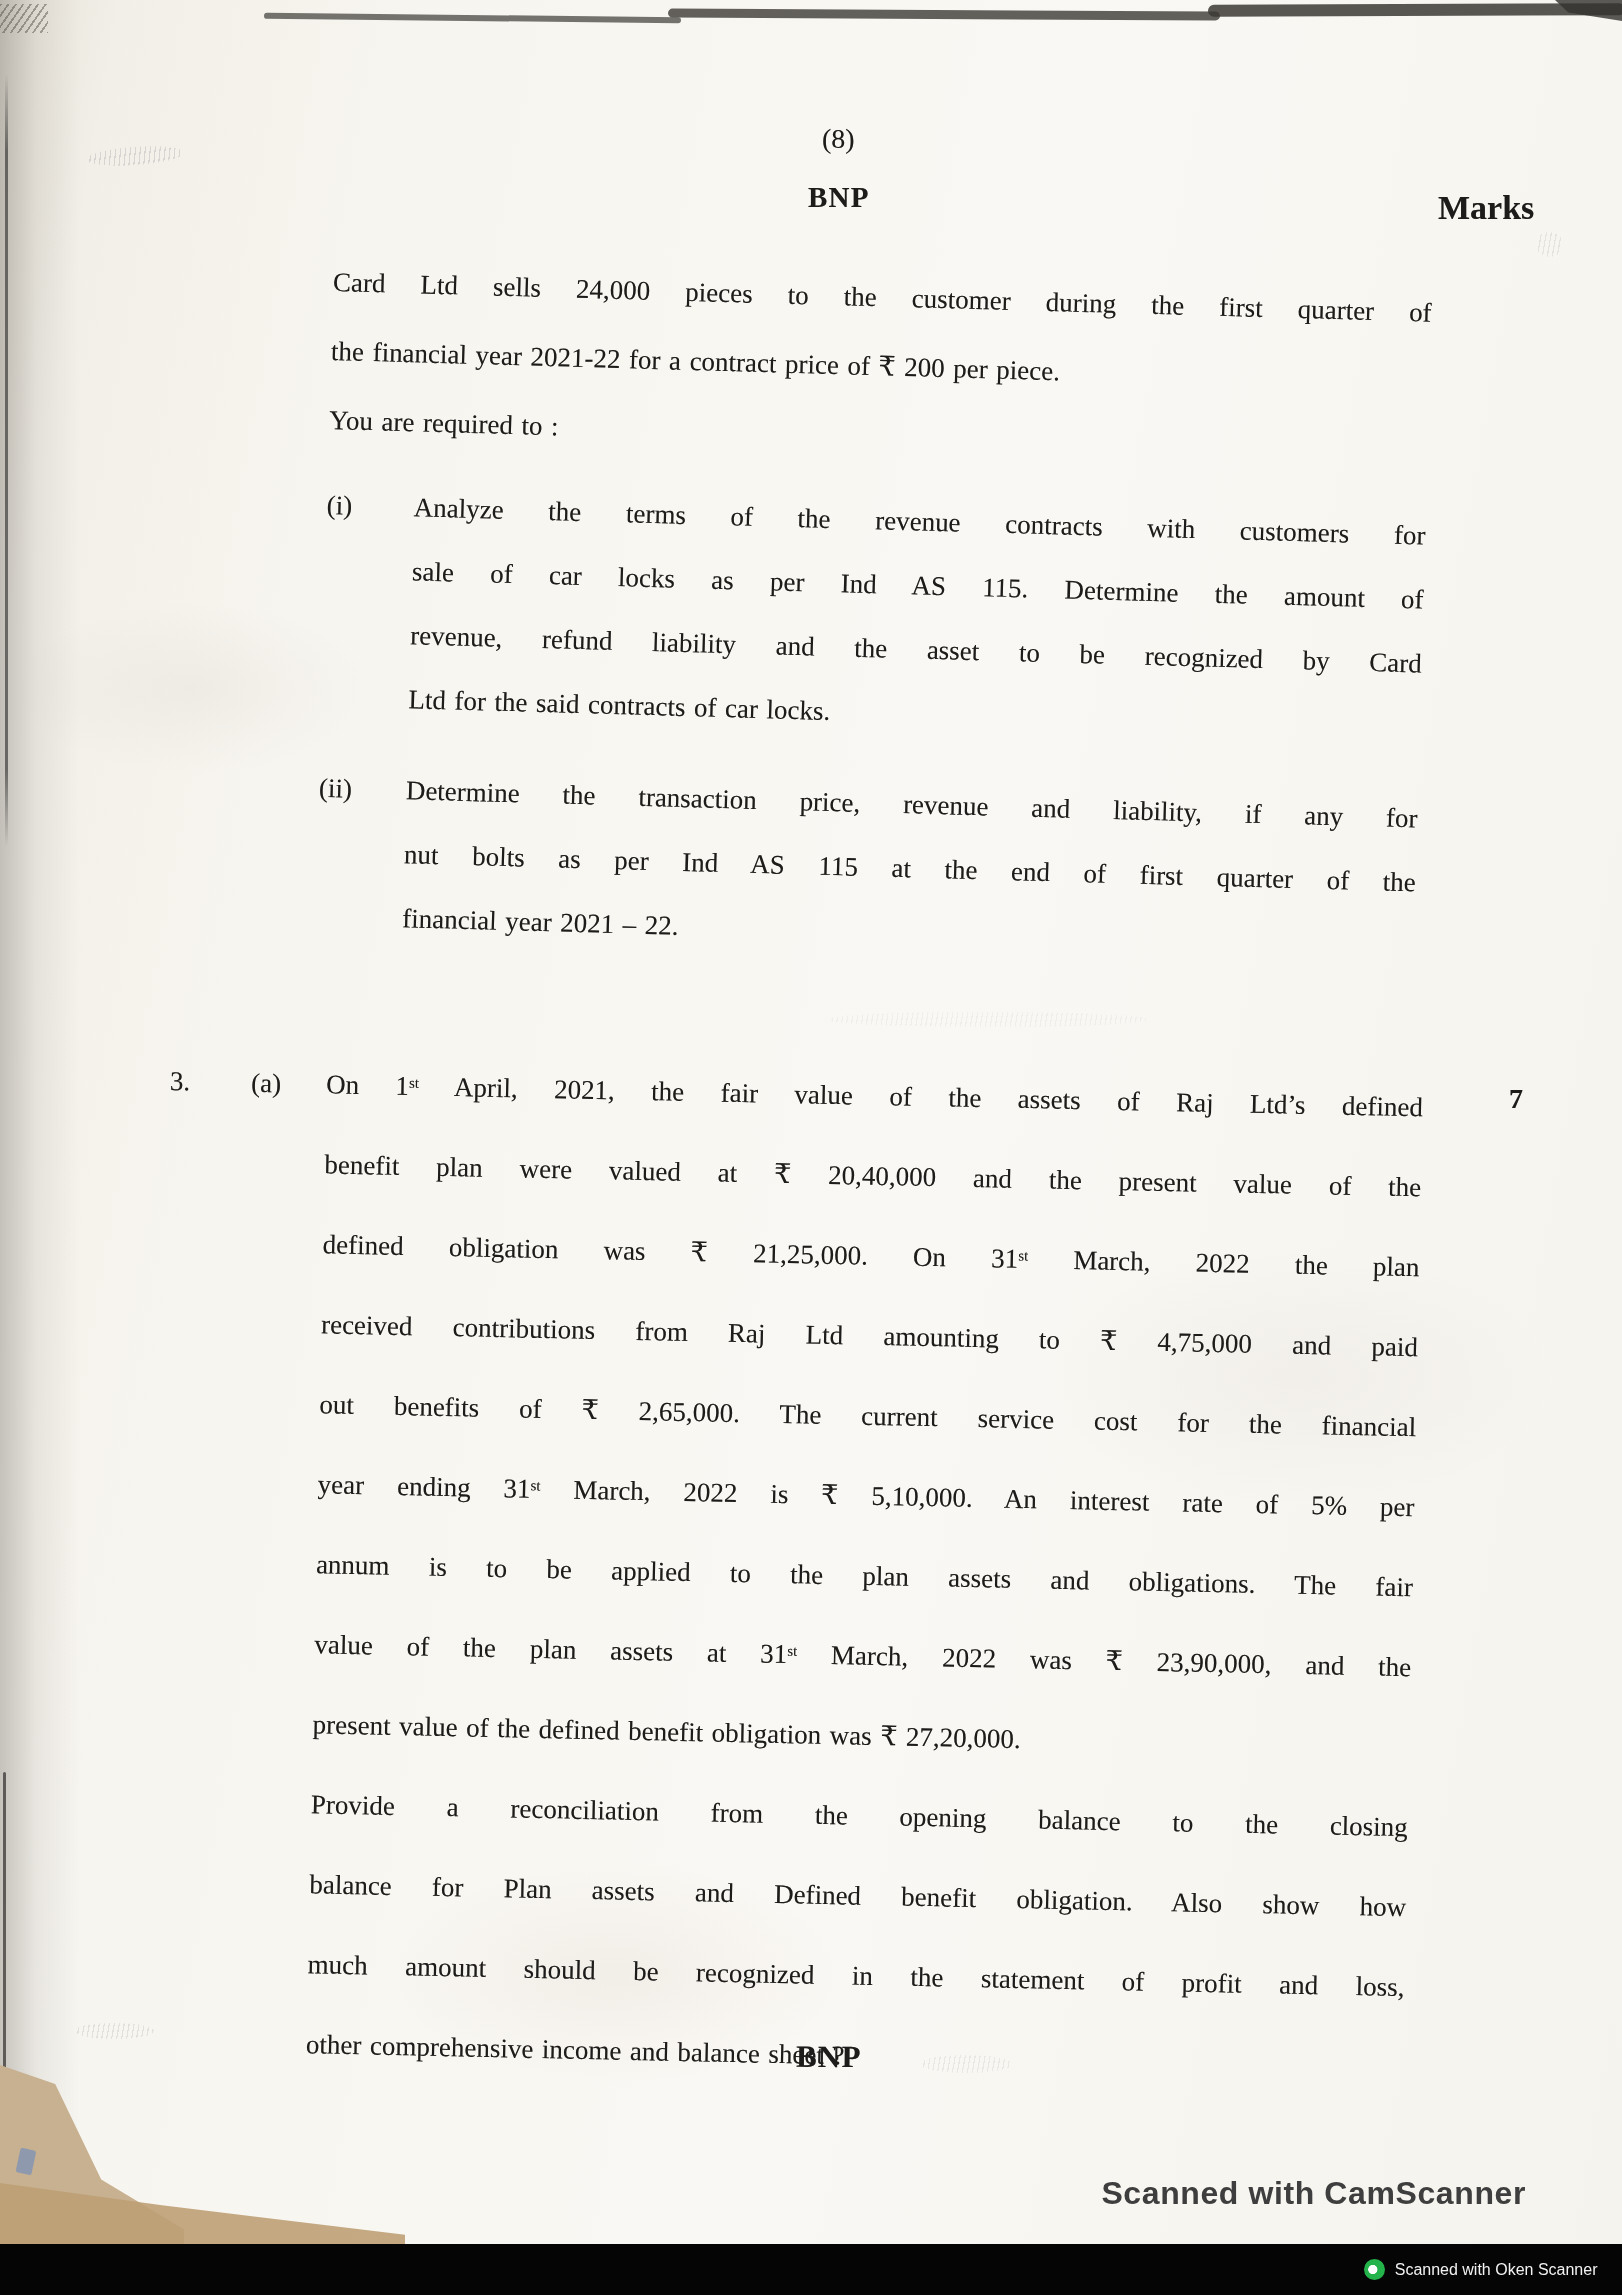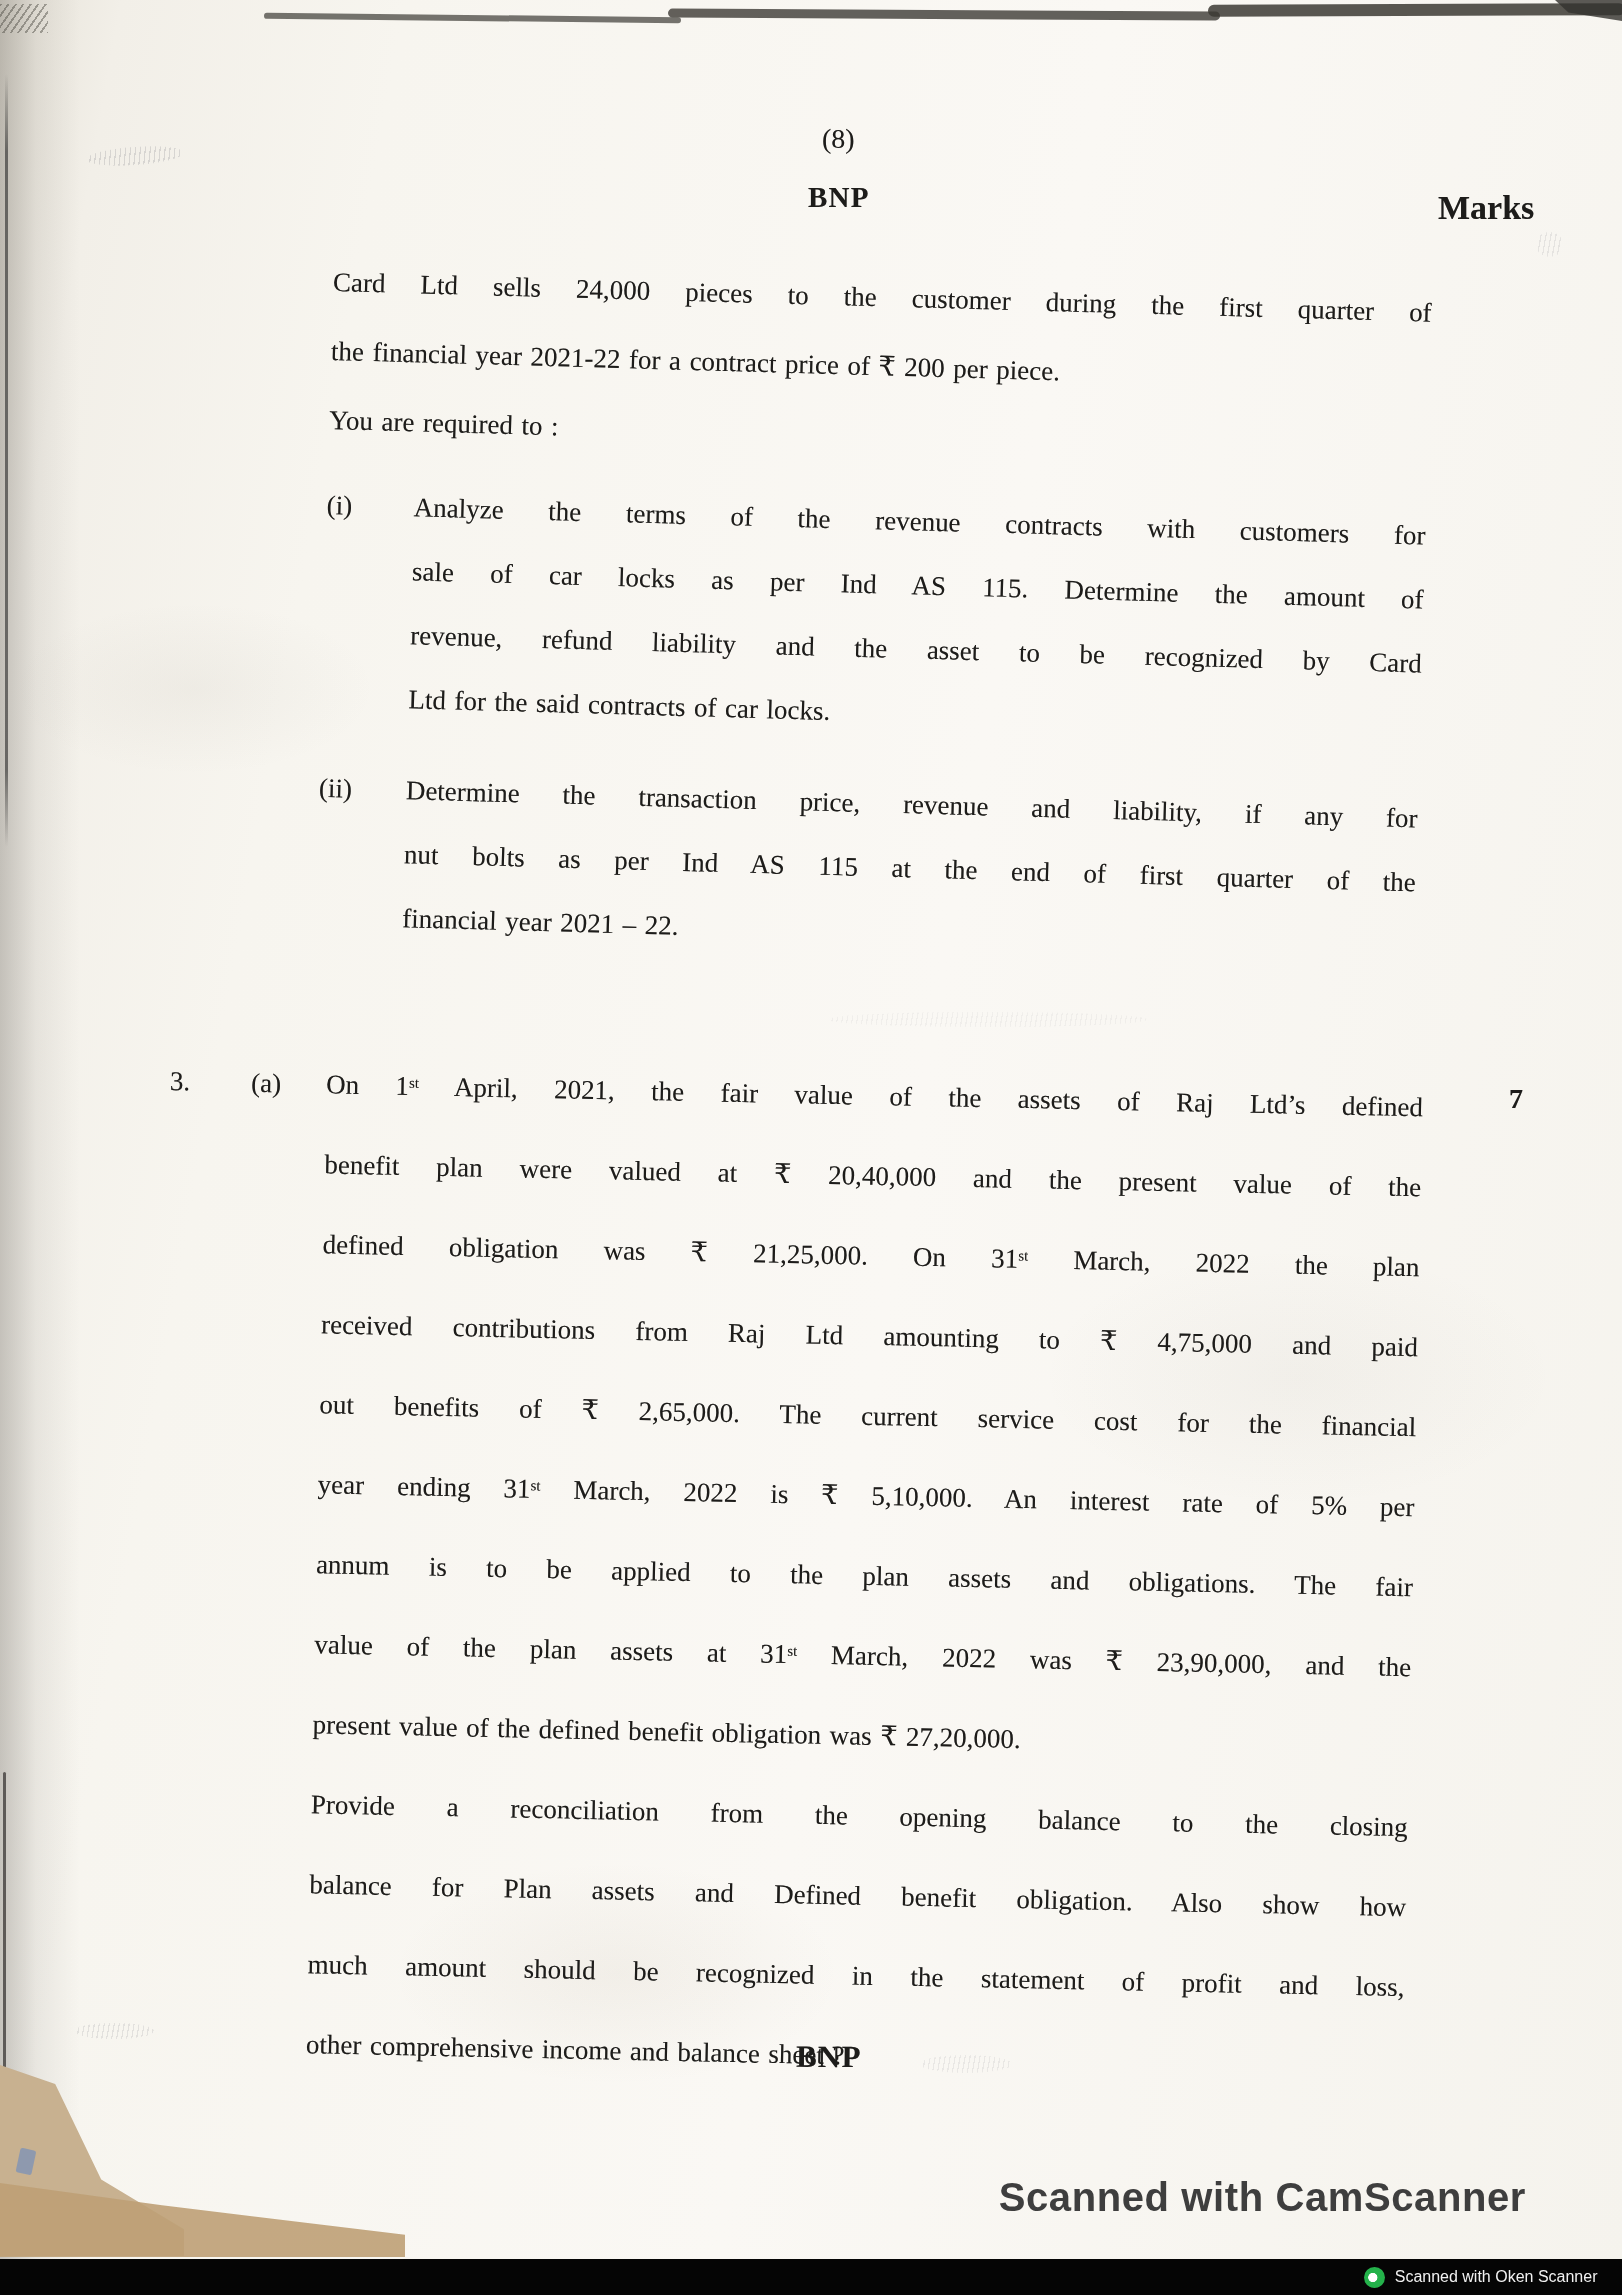--- a/index.html
+++ b/index.html
@@ -71,23 +71,23 @@
   .qnum { flex:0 0 86px; line-height:80px; padding-left:4.9px; box-sizing:border-box; }
   .qpart { flex:0 0 75px; line-height:80px; }
   .qtext { width:1097px; }
   .qtext .line { height:80px; line-height:80px; }
   .marks7 { position:absolute; left:1509px; top:1083px; font-size:28px; font-weight:bold; }
 
   .footer-bnp { position:absolute; left:796px; top:2039px; font-size:31px; font-weight:bold;
     letter-spacing:1.2px; transform:rotate(.5deg); }
 
   .camscanner { position:absolute; right:96px; top:2175px; font-family:"Liberation Sans",sans-serif;
-    font-size:40px; font-weight:600; color:#3e3e3e; letter-spacing:0.6px; text-shadow:none;text-align:center; }
+    font-size:32px; font-weight:600; color:#3e3e3e; letter-spacing:0.6px; text-shadow:none;text-align:center; }
 
-  .oken-bar { position:absolute; left:0; bottom:0; width:100%; height:36px; background:#050505;
+  .oken-bar { position:absolute; left:0; bottom:0; width:100%; height:51px; background:#050505;
     display:flex; align-items:center; justify-content:flex-end; gap:9.8px; padding-right:24.5px;
     box-sizing:border-box; text-shadow:none; }
   .oken-icon { width:21px; height:21px; border-radius:50%;
     background:radial-gradient(circle at 42% 50%, #ffffff 0 4.3px, #24b24b 4.9px); }
   .oken-text { color:#f2f2f2; font-family:"Liberation Sans",sans-serif; font-size:16px; }
 </style>
 </head>
 <body>
 
 <div class="page">

